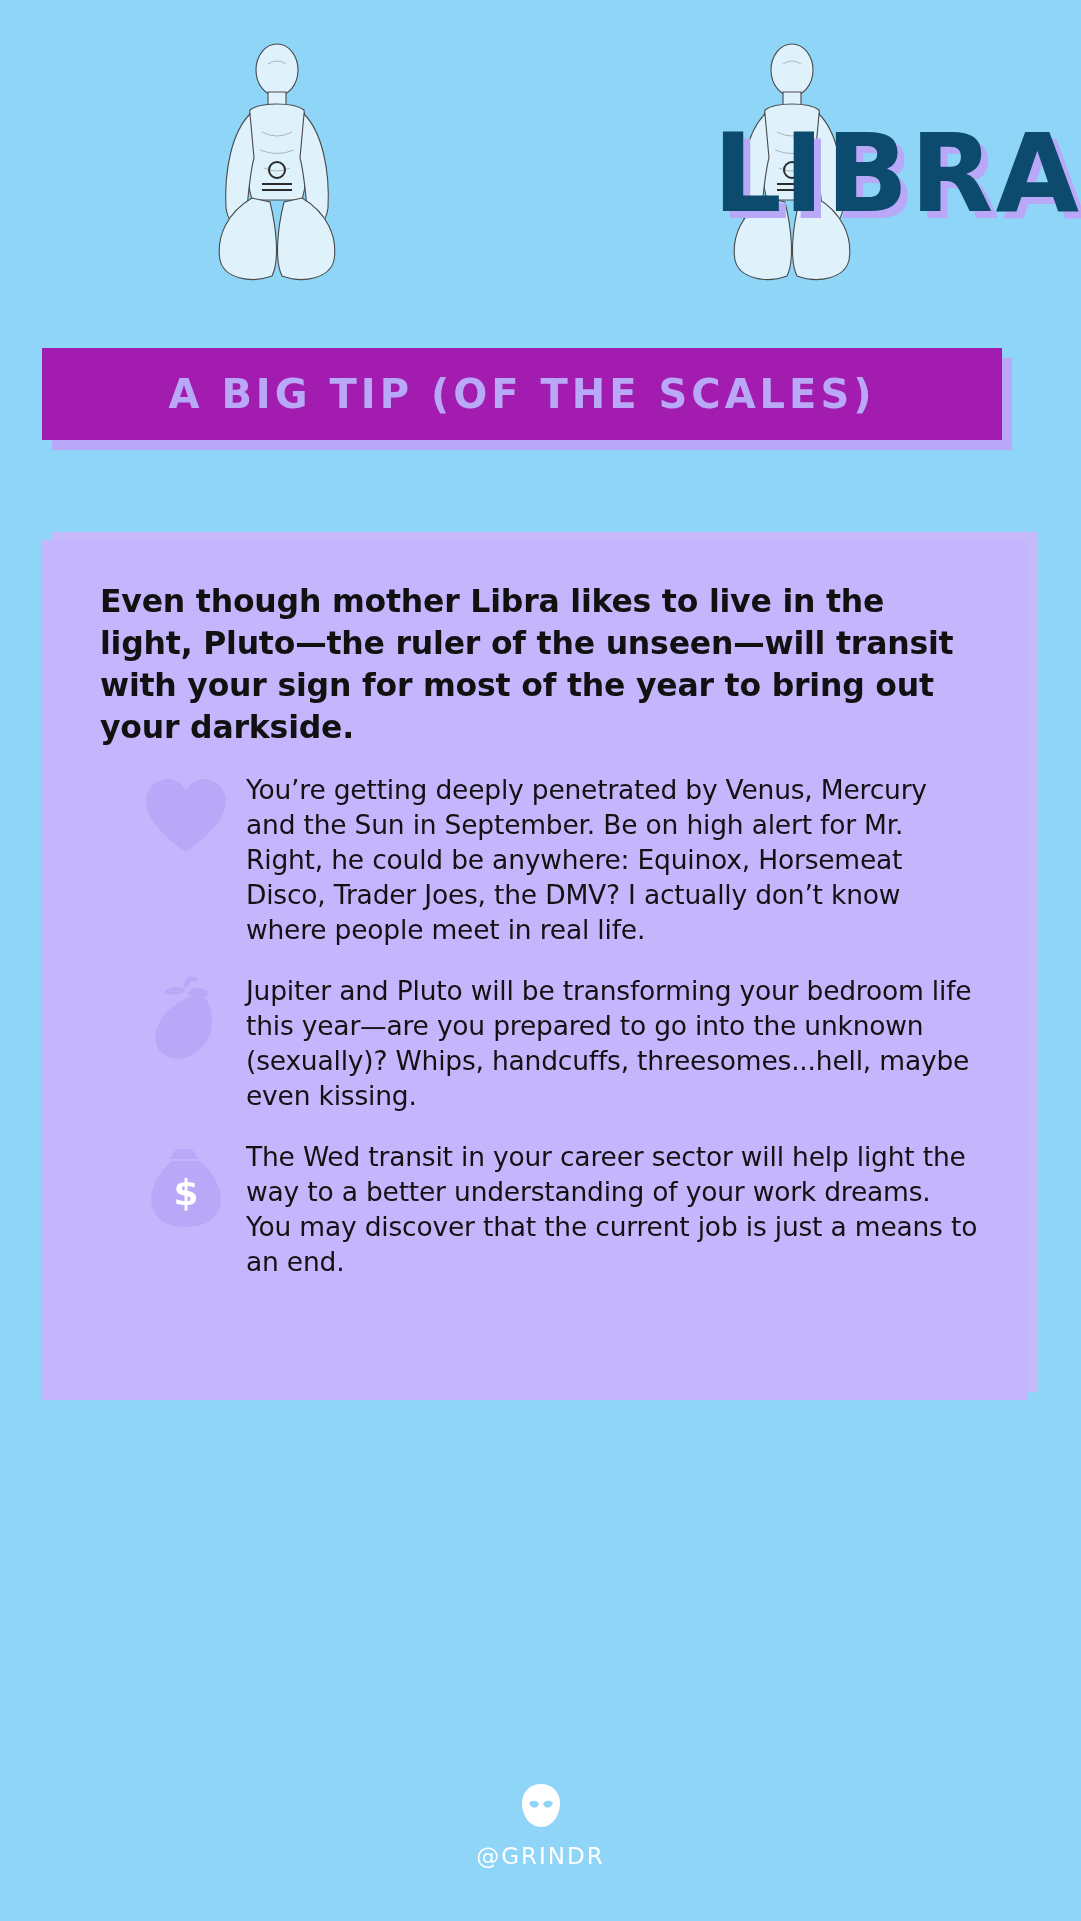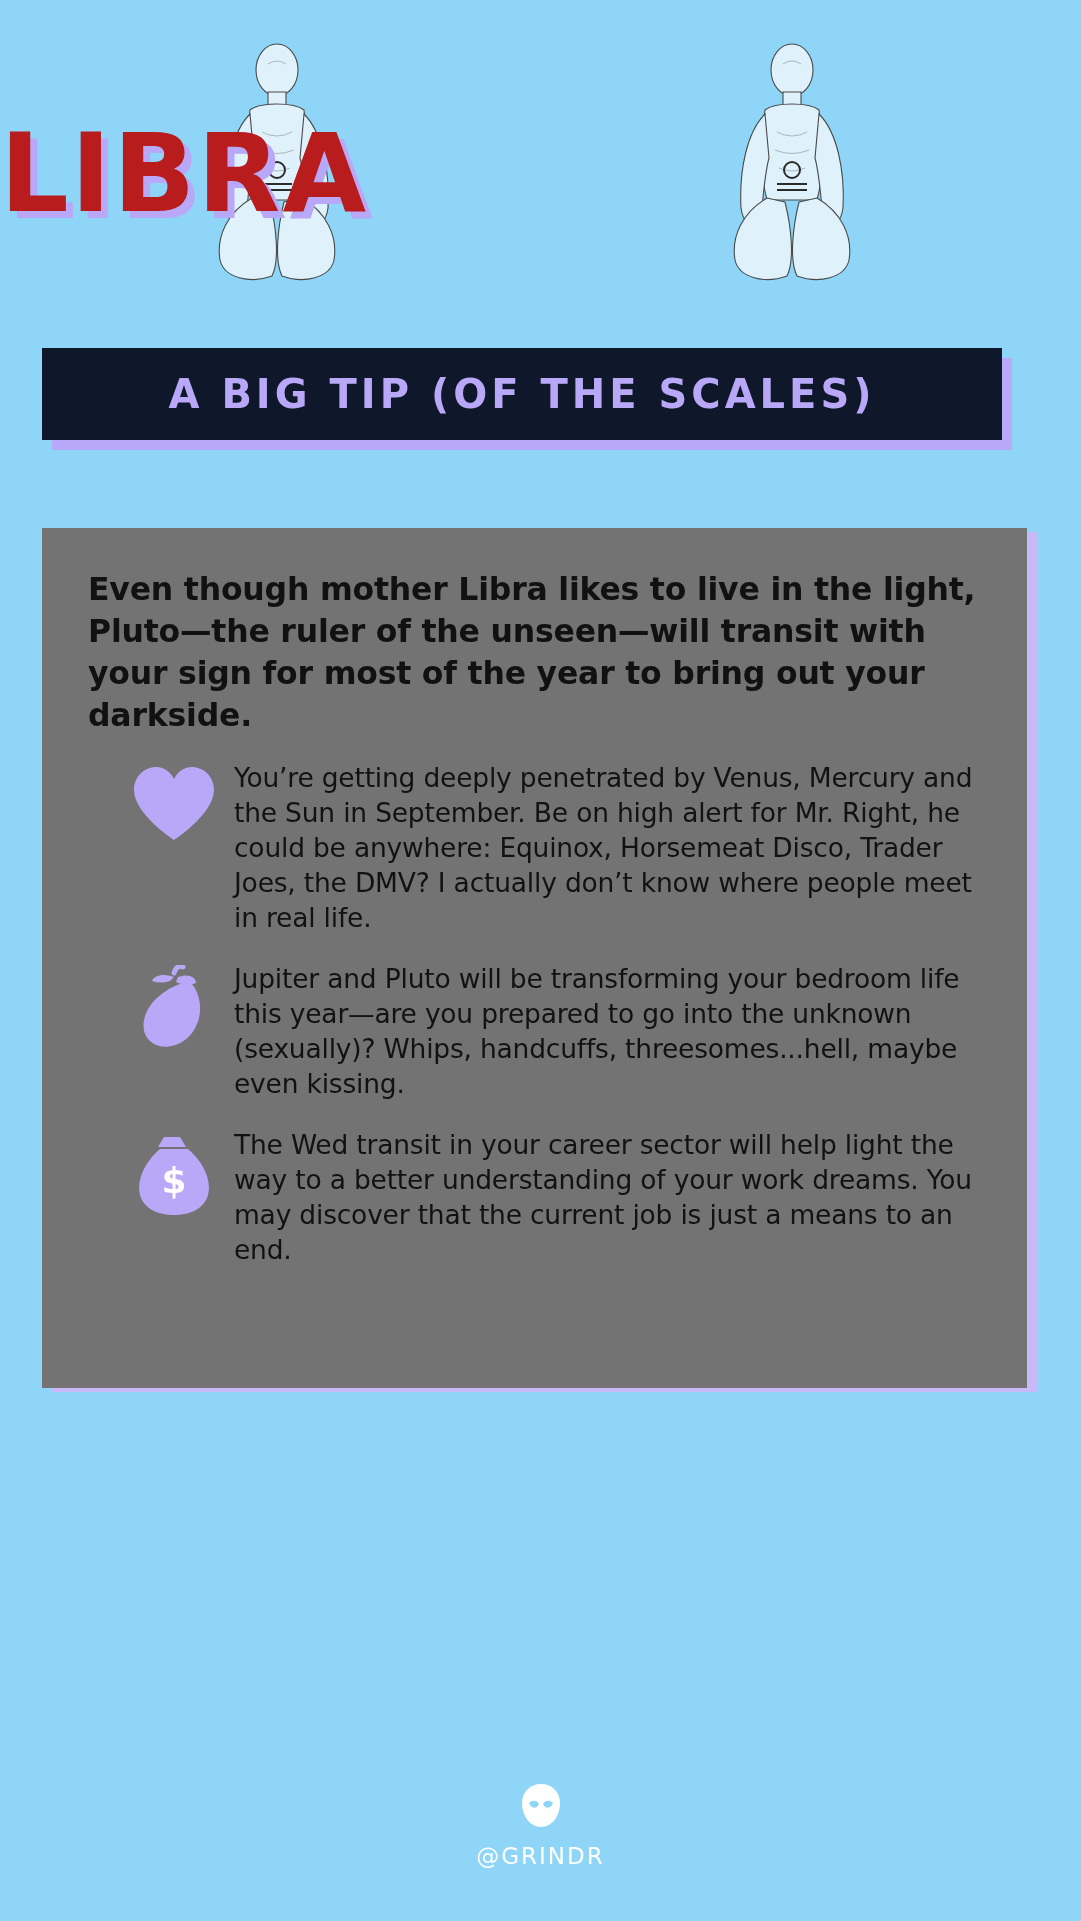--- a/index.html
+++ b/index.html
@@ -36,27 +36,27 @@
   .figure.left  { left: 190px; }
   .figure.right { left: 705px; }
 
   .figure svg { display: block; }
 
   .libra-title {
     position: absolute;
     top: 120px;
     left: 0;
     width: 100%;
-    text-align: left;
+    text-align: right;
     font-family: "DejaVu Sans", sans-serif;
     font-weight: bold;
     font-size: 108px;
     line-height: 108px;
     letter-spacing: 2px;
-    color: #b91c1c;
+    color: #0c4a6e;
     text-shadow: 7px 7px 0 #b9a8f7;
     -webkit-text-stroke: 0;
   }
 
   
   .subtitle-wrap {
     position: absolute;
     top: 348px;
     left: 42px;
     width: 960px;
@@ -69,21 +69,21 @@
     width: 960px;
     height: 92px;
     background: #b9a8f7;
   }
   .subtitle-bar {
     position: absolute;
     top: 0;
     left: 0;
     width: 960px;
     height: 92px;
-    background: #0f172a;
+    background: #a21caf;
     display: flex;
     align-items: center;
     justify-content: center;
   }
   .subtitle-text {
     font-family: "DejaVu Sans", sans-serif;
     font-weight: bold;
     font-size: 40px;
     letter-spacing: 4px;
     color: #b9a8f7;
@@ -101,27 +101,27 @@
   .card-shadow {
     position: absolute;
     top: 10px;
     left: 10px;
     width: 985px;
     height: 860px;
     background: #c8b9f9;
   }
   .card {
     position: absolute;
-    top: 6px;
+    top: 18px;
     left: 0;
     width: 985px;
     height: 860px;
-    background: #737373;
+    background: #c4b5fd;
     box-sizing: border-box;
-    padding: 40px 45px 0 46px;
+    padding: 40px 45px 0 58px;
   }
 
   .intro {
     font-family: "DejaVu Sans", sans-serif;
     font-weight: bold;
     font-size: 31.5px;
     line-height: 42px;
     color: #111111;
     margin: 0 0 24px 0;
     letter-spacing: -0.2px;

